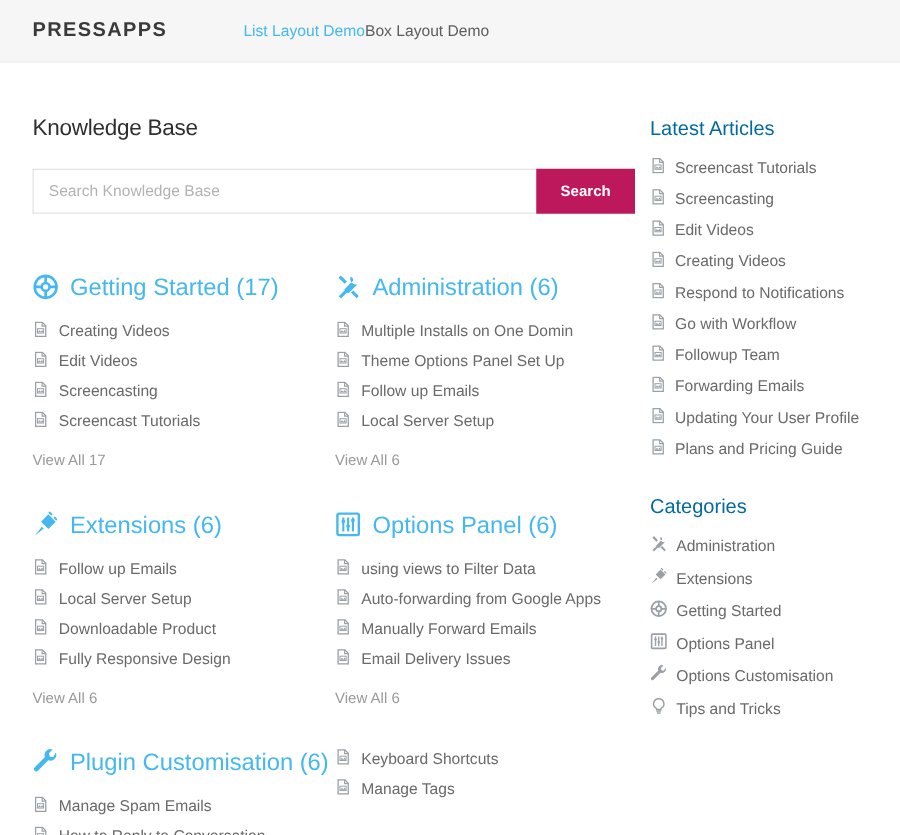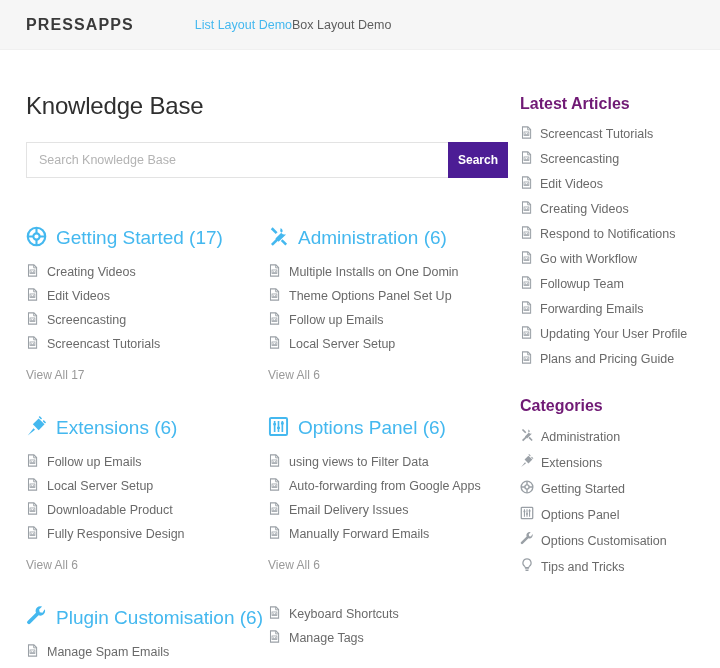--- a/index.html
+++ b/index.html
@@ -59,21 +59,21 @@
     width: 520px;
     padding-left: 26px;
     padding-right: 10px;
   }
   .side-col {
     width: 200px;
     padding-top: 3px;
   }
 
   .page-title {
-    font-size: 24px;
+    font-size: 18px;
     font-weight: normal;
     color: #2f2f2f;
     letter-spacing: -0.2px;
     margin-bottom: 22px;
   }
 
   
   .search-row {
     display: flex;
     width: 482px;
@@ -86,22 +86,22 @@
     border-right: none;
     background: #fff;
     padding: 0 12px;
     font-family: "Liberation Sans", sans-serif;
     font-size: 12.5px;
     color: #555;
     outline: none;
   }
   .search-input::placeholder { color: #b3b3b3; }
   .search-button {
-    width: 60px;
-    background: #4c1d95;
+    width: 79px;
+    background: #be185d;
     border: none;
     color: #ffffff;
     font-family: "Liberation Sans", sans-serif;
     font-size: 12px;
     font-weight: bold;
     cursor: pointer;
   }
 
   
   .cat-grid {
@@ -150,22 +150,22 @@
     font-size: 12px;
     color: #999999;
     text-decoration: none;
     cursor: pointer;
   }
 
   
   .widget { margin-bottom: 30px; }
   .widget-title {
     font-size: 16px;
-    font-weight: bold;
-    color: #701a75;
+    font-weight: normal;
+    color: #0369a1;
     margin-bottom: 13px;
   }
   .side-list { list-style: none; }
   .side-item {
     display: flex;
     align-items: center;
     gap: 7px;
     margin-bottom: 9px;
   }
   .side-link {
@@ -362,30 +362,30 @@
                 </svg></span>
               <a class="art-link">Auto-forwarding from Google Apps</a>
             </li>
             <li class="art-item">
               <span class="doc-icon"><svg viewBox="0 0 24 24" width="13" height="13" aria-hidden="true">
                   <path d="M4.6 1.6h10l5 5v15.8H4.6z" fill="#ffffff" stroke="#9aa0a6" stroke-width="1.9"></path>
                   <path d="M14.2 1.9v5.2h5" fill="none" stroke="#9aa0a6" stroke-width="1.7"></path>
                   <rect x="7.4" y="11" width="9" height="6.4" fill="none" stroke="#9aa0a6" stroke-width="1.5"></rect>
                   <path d="M7.6 16.2l2.6-3 2 2.2 2-2.4 2 3.2z" fill="#9aa0a6"></path>
                 </svg></span>
+              <a class="art-link">Manually Forward Emails</a>
+            </li>
+            <li class="art-item">
+              <span class="doc-icon"><svg viewBox="0 0 24 24" width="13" height="13" aria-hidden="true">
+                  <path d="M4.6 1.6h10l5 5v15.8H4.6z" fill="#ffffff" stroke="#9aa0a6" stroke-width="1.9"></path>
+                  <path d="M14.2 1.9v5.2h5" fill="none" stroke="#9aa0a6" stroke-width="1.7"></path>
+                  <rect x="7.4" y="11" width="9" height="6.4" fill="none" stroke="#9aa0a6" stroke-width="1.5"></rect>
+                  <path d="M7.6 16.2l2.6-3 2 2.2 2-2.4 2 3.2z" fill="#9aa0a6"></path>
+                </svg></span>
               <a class="art-link">Email Delivery Issues</a>
-            </li>
-            <li class="art-item">
-              <span class="doc-icon"><svg viewBox="0 0 24 24" width="13" height="13" aria-hidden="true">
-                  <path d="M4.6 1.6h10l5 5v15.8H4.6z" fill="#ffffff" stroke="#9aa0a6" stroke-width="1.9"></path>
-                  <path d="M14.2 1.9v5.2h5" fill="none" stroke="#9aa0a6" stroke-width="1.7"></path>
-                  <rect x="7.4" y="11" width="9" height="6.4" fill="none" stroke="#9aa0a6" stroke-width="1.5"></rect>
-                  <path d="M7.6 16.2l2.6-3 2 2.2 2-2.4 2 3.2z" fill="#9aa0a6"></path>
-                </svg></span>
-              <a class="art-link">Manually Forward Emails</a>
             </li>
           </ul><a class="view-all">View All 6</a></div>
         <div class="cat-block">
           <div class="cat-head">
             <span class="cat-icon"><svg viewBox="0 0 24 24" width="21" height="21" aria-hidden="true">
                 <path d="M21.4 3.6a5.4 5.4 0 0 1-7 7L4.9 20.1a2.1 2.1 0 1 1-3-3l9.5-9.5a5.4 5.4 0 0 1 7-7l-3.4 3.4.7 3.1 3.1.7z" fill="#44b8ef"></path>
               </svg></span>
             <a class="cat-title">Plugin Customisation (6)</a>
           </div>
           <ul class="art-list">

